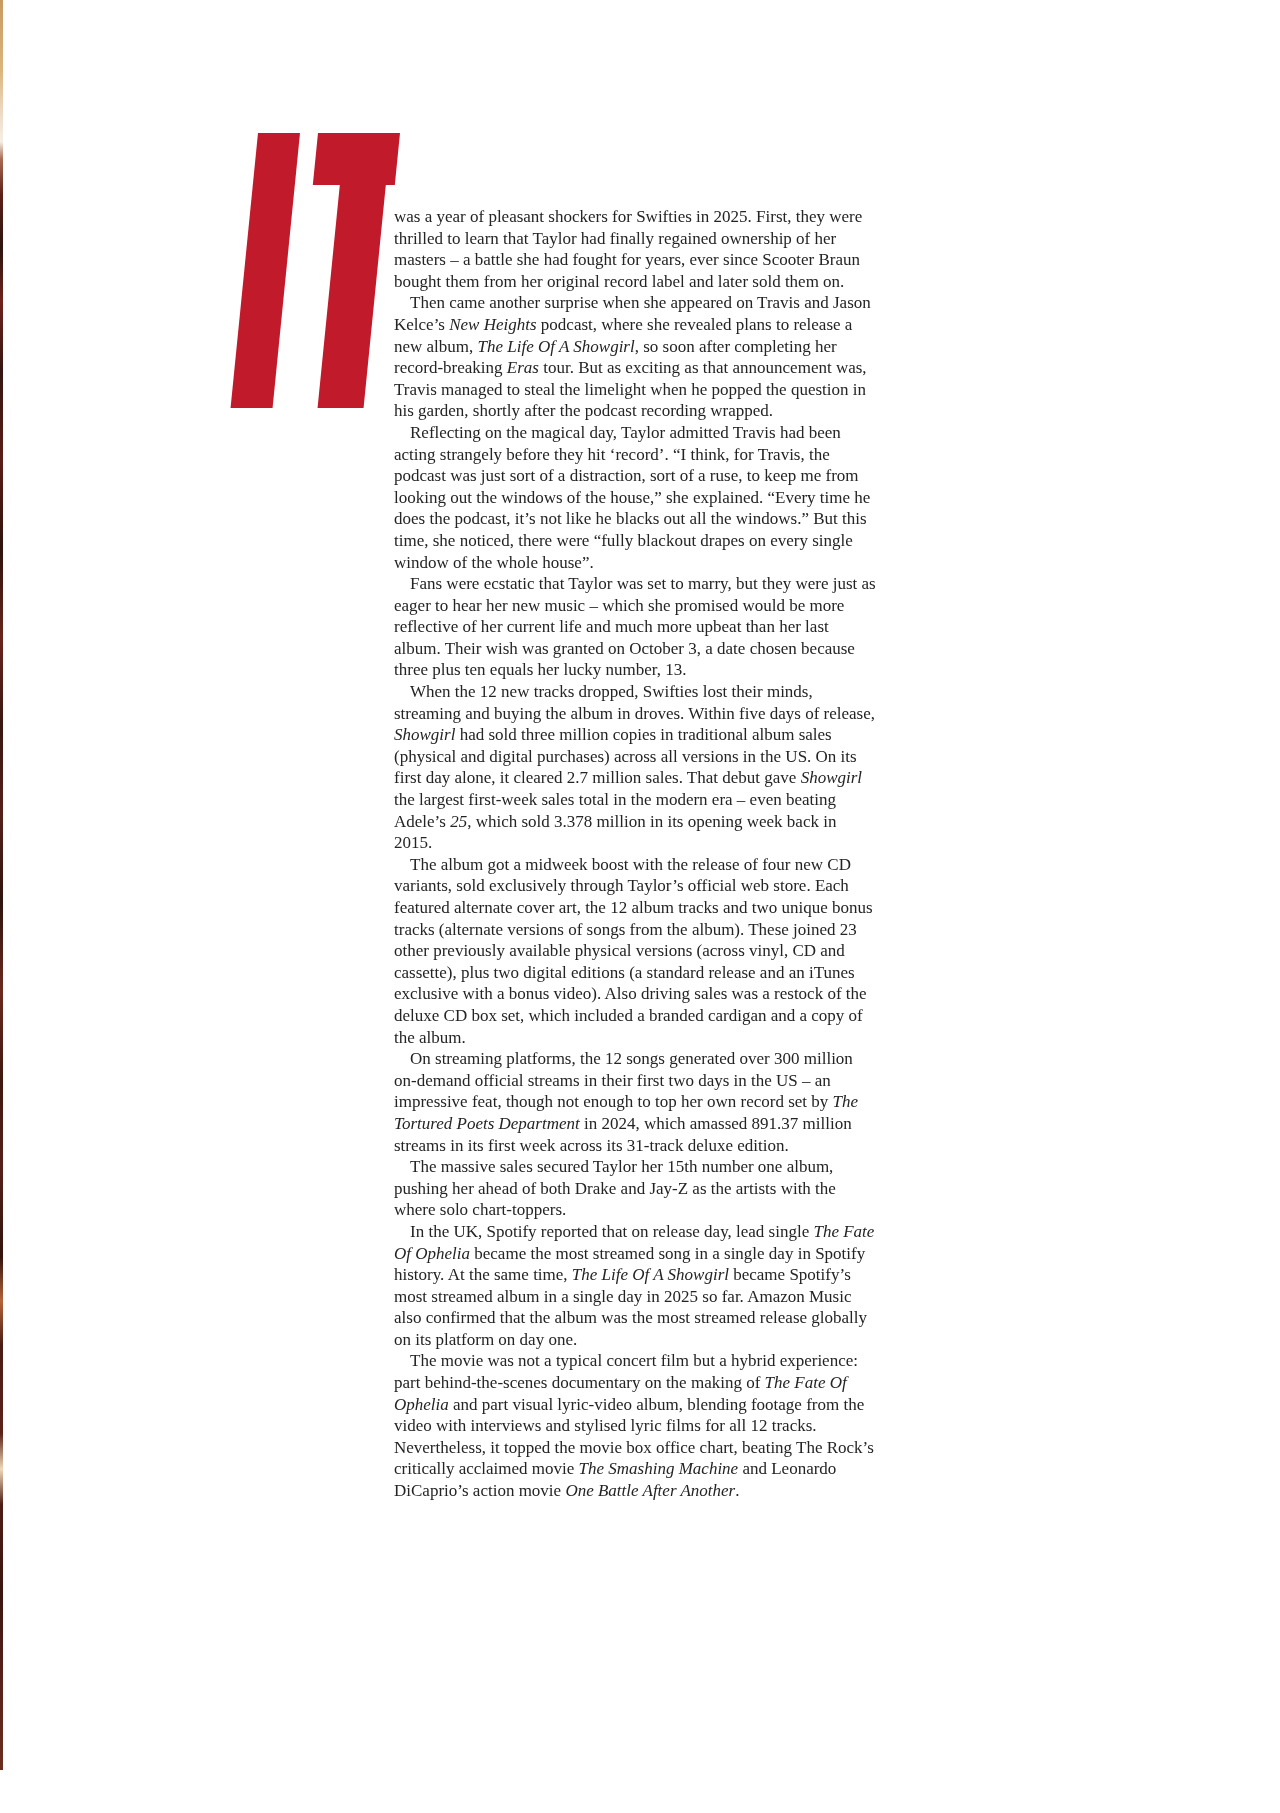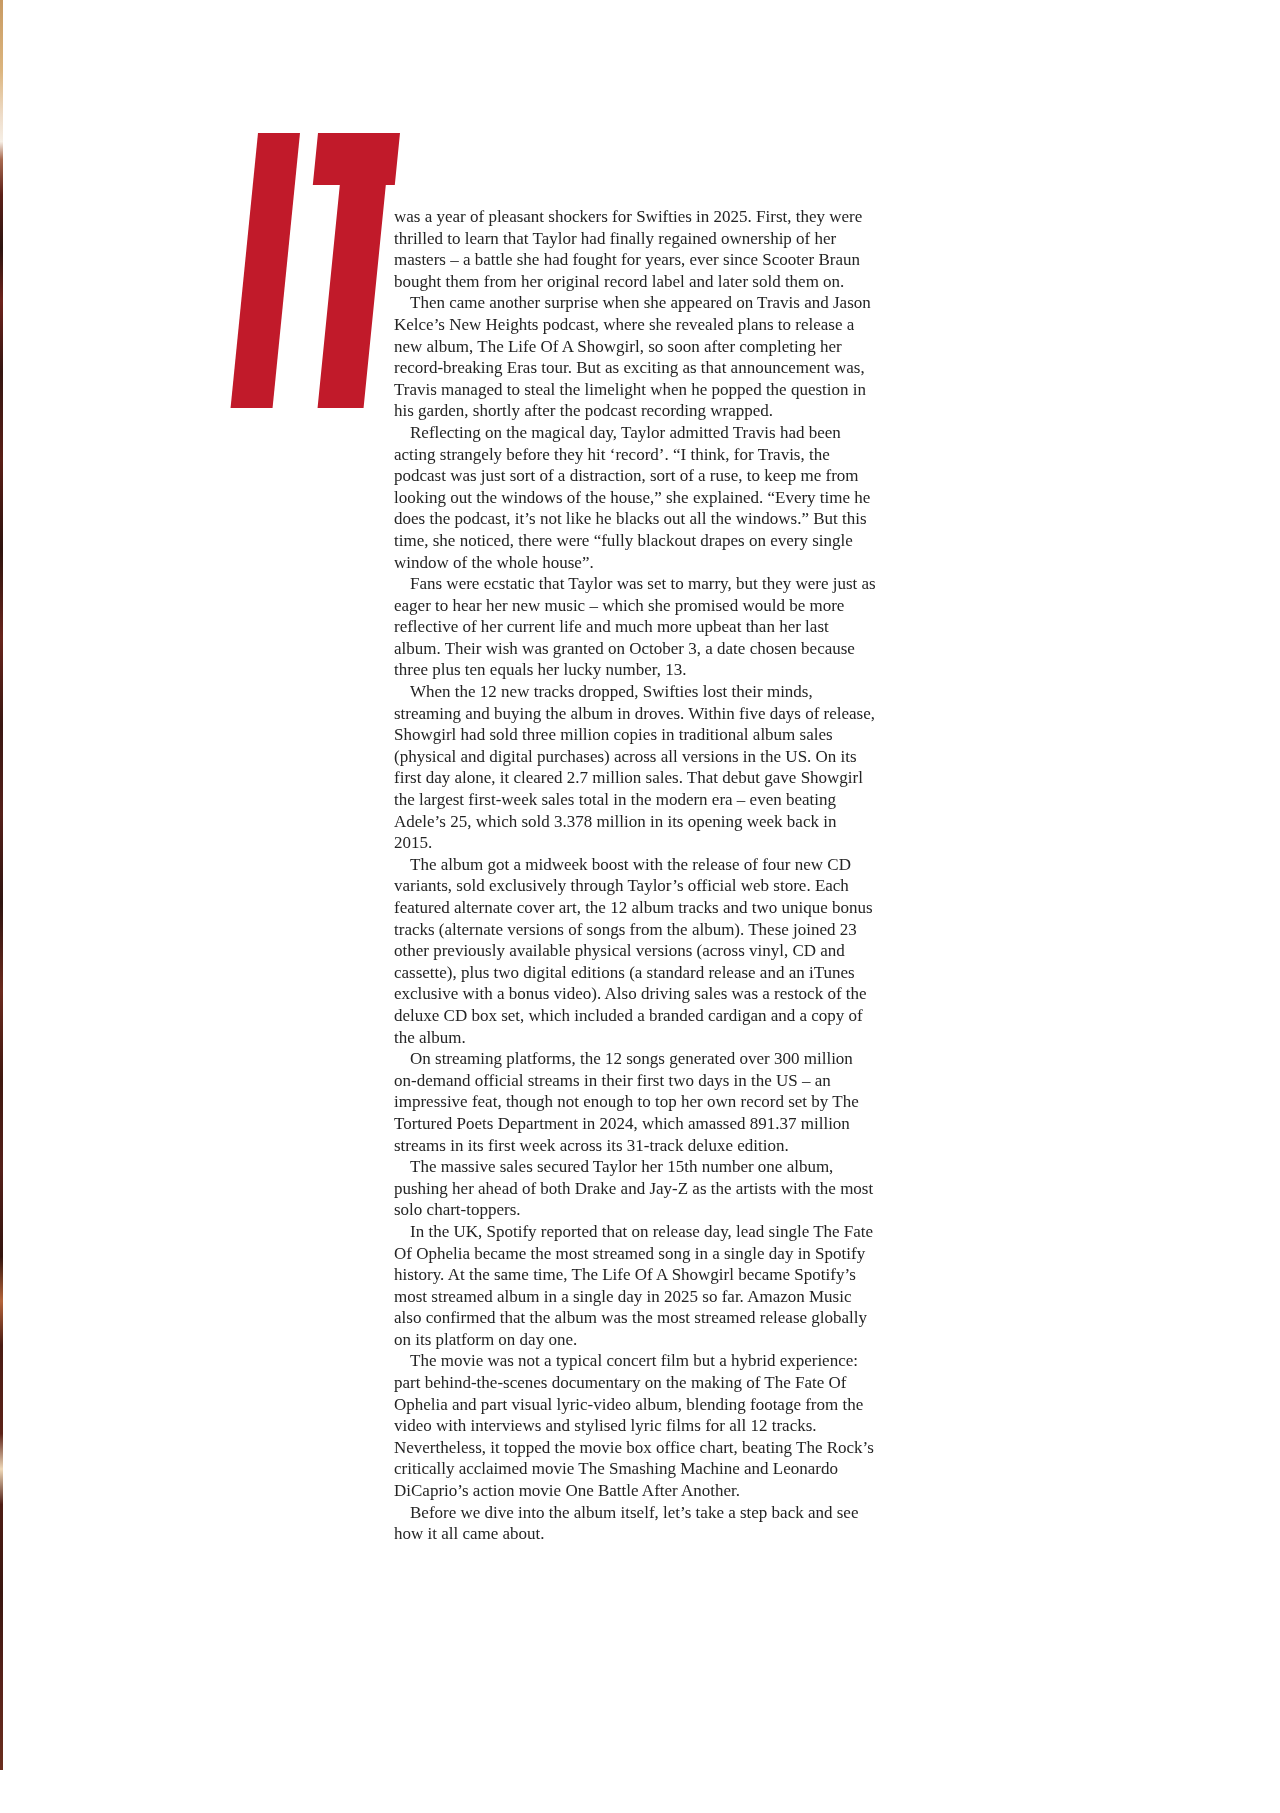--- a/index.html
+++ b/index.html
@@ -87,20 +87,21 @@
     text-align: left;
   }
   .article p {
     margin: 0;
     padding: 0;
   }
   .article p.indent {
     text-indent: 16px;
   }
   .article .it {
+    font-style: italic;
   }
 </style>
 </head>
 <body style="background: rgb(255, 255, 255);">
 
 <div class="page">
 
   <div class="edge-strip"></div>
 
   <div class="drop-cap">
@@ -114,19 +115,18 @@
   </div>
 
   <div class="article" style="color: rgb(36, 36, 36);">
       <p class=""><span>was a year of pleasant shockers for Swifties in 2025. First, they were thrilled to learn that Taylor had finally regained ownership of her masters – a battle she had fought for years, ever since Scooter Braun bought them from her original record label and later sold them on.</span></p>
       <p class="indent"><span>Then came another surprise when she appeared on Travis and Jason Kelce’s </span><span class="it">New Heights</span><span> podcast, where she revealed plans to release a new album, </span><span class="it">The Life Of A Showgirl</span><span>, so soon after completing her record-breaking </span><span class="it">Eras</span><span> tour. But as exciting as that announcement was, Travis managed to steal the limelight when he popped the question in his garden, shortly after the podcast recording wrapped.</span></p>
       <p class="indent"><span>Reflecting on the magical day, Taylor admitted Travis had been acting strangely before they hit ‘record’. “I think, for Travis, the podcast was just sort of a distraction, sort of a ruse, to keep me from looking out the windows of the house,” she explained. “Every time he does the podcast, it’s not like he blacks out all the windows.” But this time, she noticed, there were “fully blackout drapes on every single window of the whole house”.</span></p>
       <p class="indent"><span>Fans were ecstatic that Taylor was set to marry, but they were just as eager to hear her new music – which she promised would be more reflective of her current life and much more upbeat than her last album. Their wish was granted on October 3, a date chosen because three plus ten equals her lucky number, 13.</span></p>
       <p class="indent"><span>When the 12 new tracks dropped, Swifties lost their minds, streaming and buying the album in droves. Within five days of release, </span><span class="it">Showgirl</span><span> had sold three million copies in traditional album sales (physical and digital purchases) across all versions in the US. On its first day alone, it cleared 2.7 million sales. That debut gave </span><span class="it">Showgirl</span><span> the largest first-week sales total in the modern era – even beating Adele’s </span><span class="it">25</span><span>, which sold 3.378 million in its opening week back in 2015.</span></p>
       <p class="indent"><span>The album got a midweek boost with the release of four new CD variants, sold exclusively through Taylor’s official web store. Each featured alternate cover art, the 12 album tracks and two unique bonus tracks (alternate versions of songs from the album). These joined 23 other previously available physical versions (across vinyl, CD and cassette), plus two digital editions (a standard release and an iTunes exclusive with a bonus video). Also driving sales was a restock of the deluxe CD box set, which included a branded cardigan and a copy of the album.</span></p>
       <p class="indent"><span>On streaming platforms, the 12 songs generated over 300 million on-demand official streams in their first two days in the US – an impressive feat, though not enough to top her own record set by </span><span class="it">The Tortured Poets Department</span><span> in 2024, which amassed 891.37 million streams in its first week across its 31-track deluxe edition.</span></p>
-      <p class="indent"><span>The massive sales secured Taylor her 15th number one album, pushing her ahead of both Drake and Jay-Z as the artists with the most solo chart-toppers.</span></p>
+      <p class="indent"><span>The massive sales secured Taylor her 15th number one album, pushing her ahead of both Drake and Jay-Z as the artists with the where solo chart-toppers.</span></p>
       <p class="indent"><span>In the UK, Spotify reported that on release day, lead single </span><span class="it">The Fate Of Ophelia</span><span> became the most streamed song in a single day in Spotify history. At the same time, </span><span class="it">The Life Of A Showgirl</span><span> became Spotify’s most streamed album in a single day in 2025 so far. Amazon Music also confirmed that the album was the most streamed release globally on its platform on day one.</span></p>
       <p class="indent"><span>The movie was not a typical concert film but a hybrid experience: part behind-the-scenes documentary on the making of </span><span class="it">The Fate Of Ophelia</span><span> and part visual lyric-video album, blending footage from the video with interviews and stylised lyric films for all 12 tracks. Nevertheless, it topped the movie box office chart, beating The Rock’s critically acclaimed movie </span><span class="it">The Smashing Machine</span><span> and Leonardo DiCaprio’s action movie </span><span class="it">One Battle After Another</span><span>.</span></p>
-      <p class="indent"><span>Before we dive into the album itself, let’s take a step back and see how it all came about.</span></p>
     </div>
 
 </div>
 
 </body></html>

